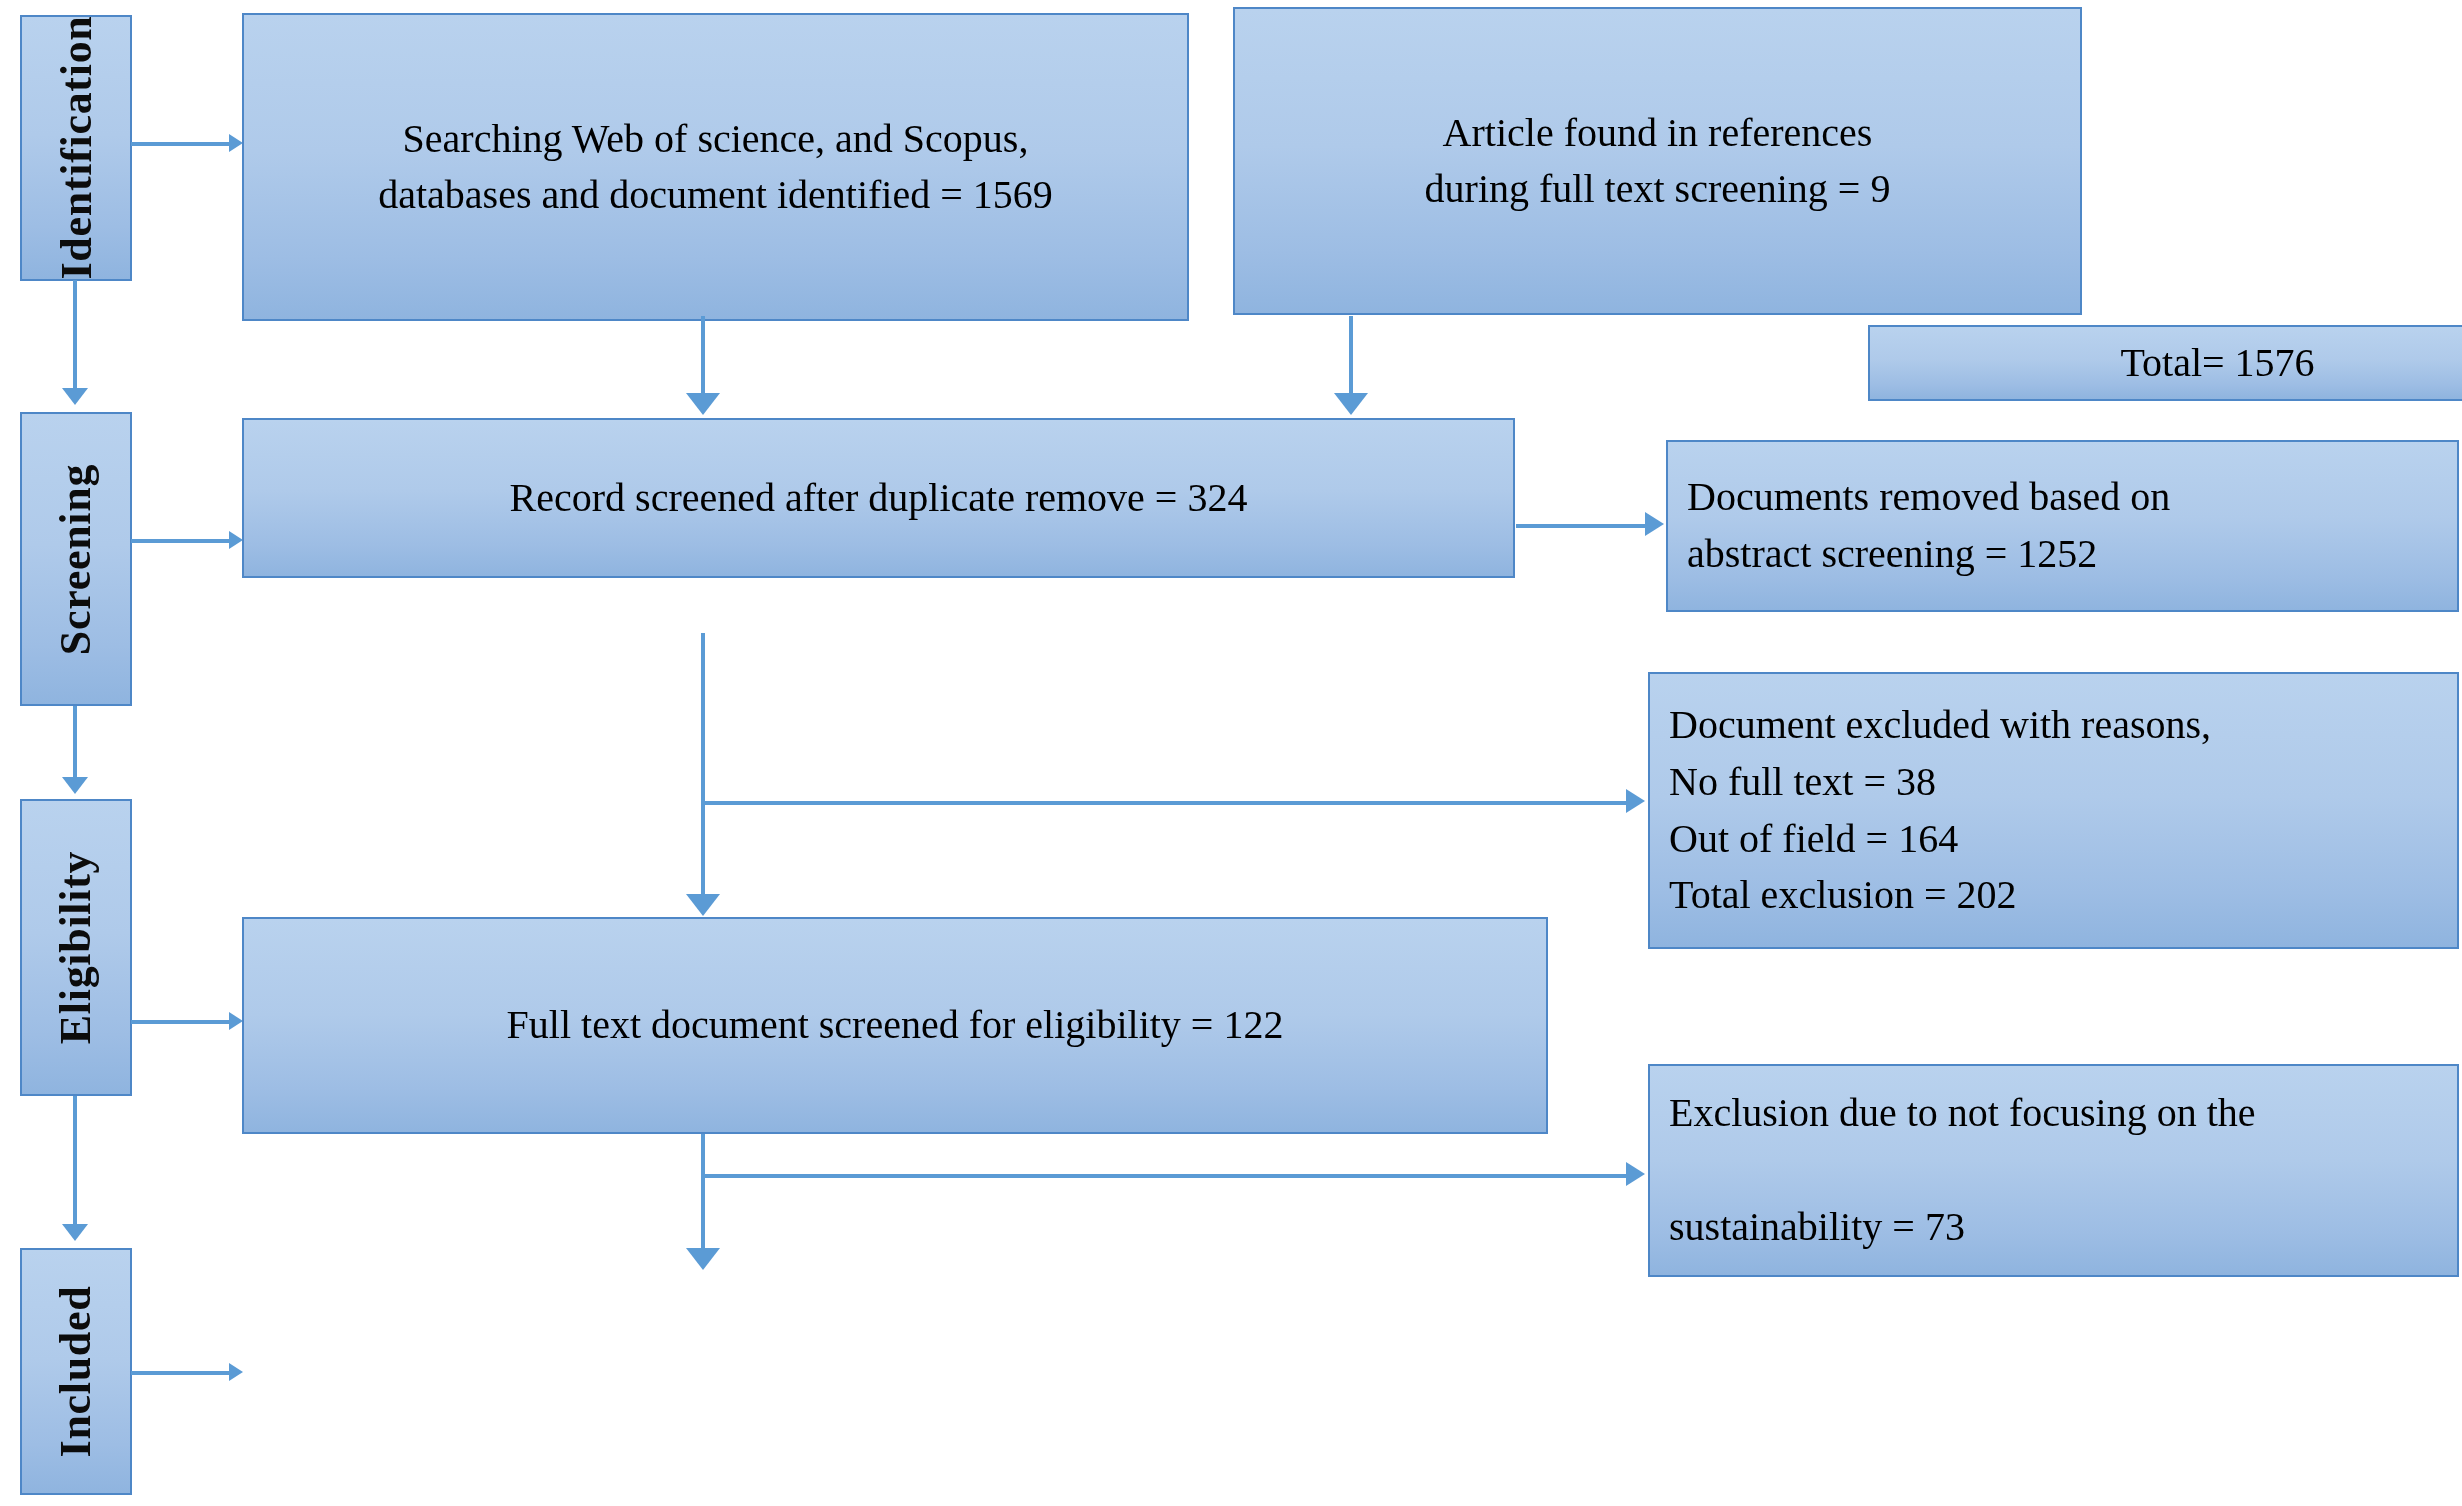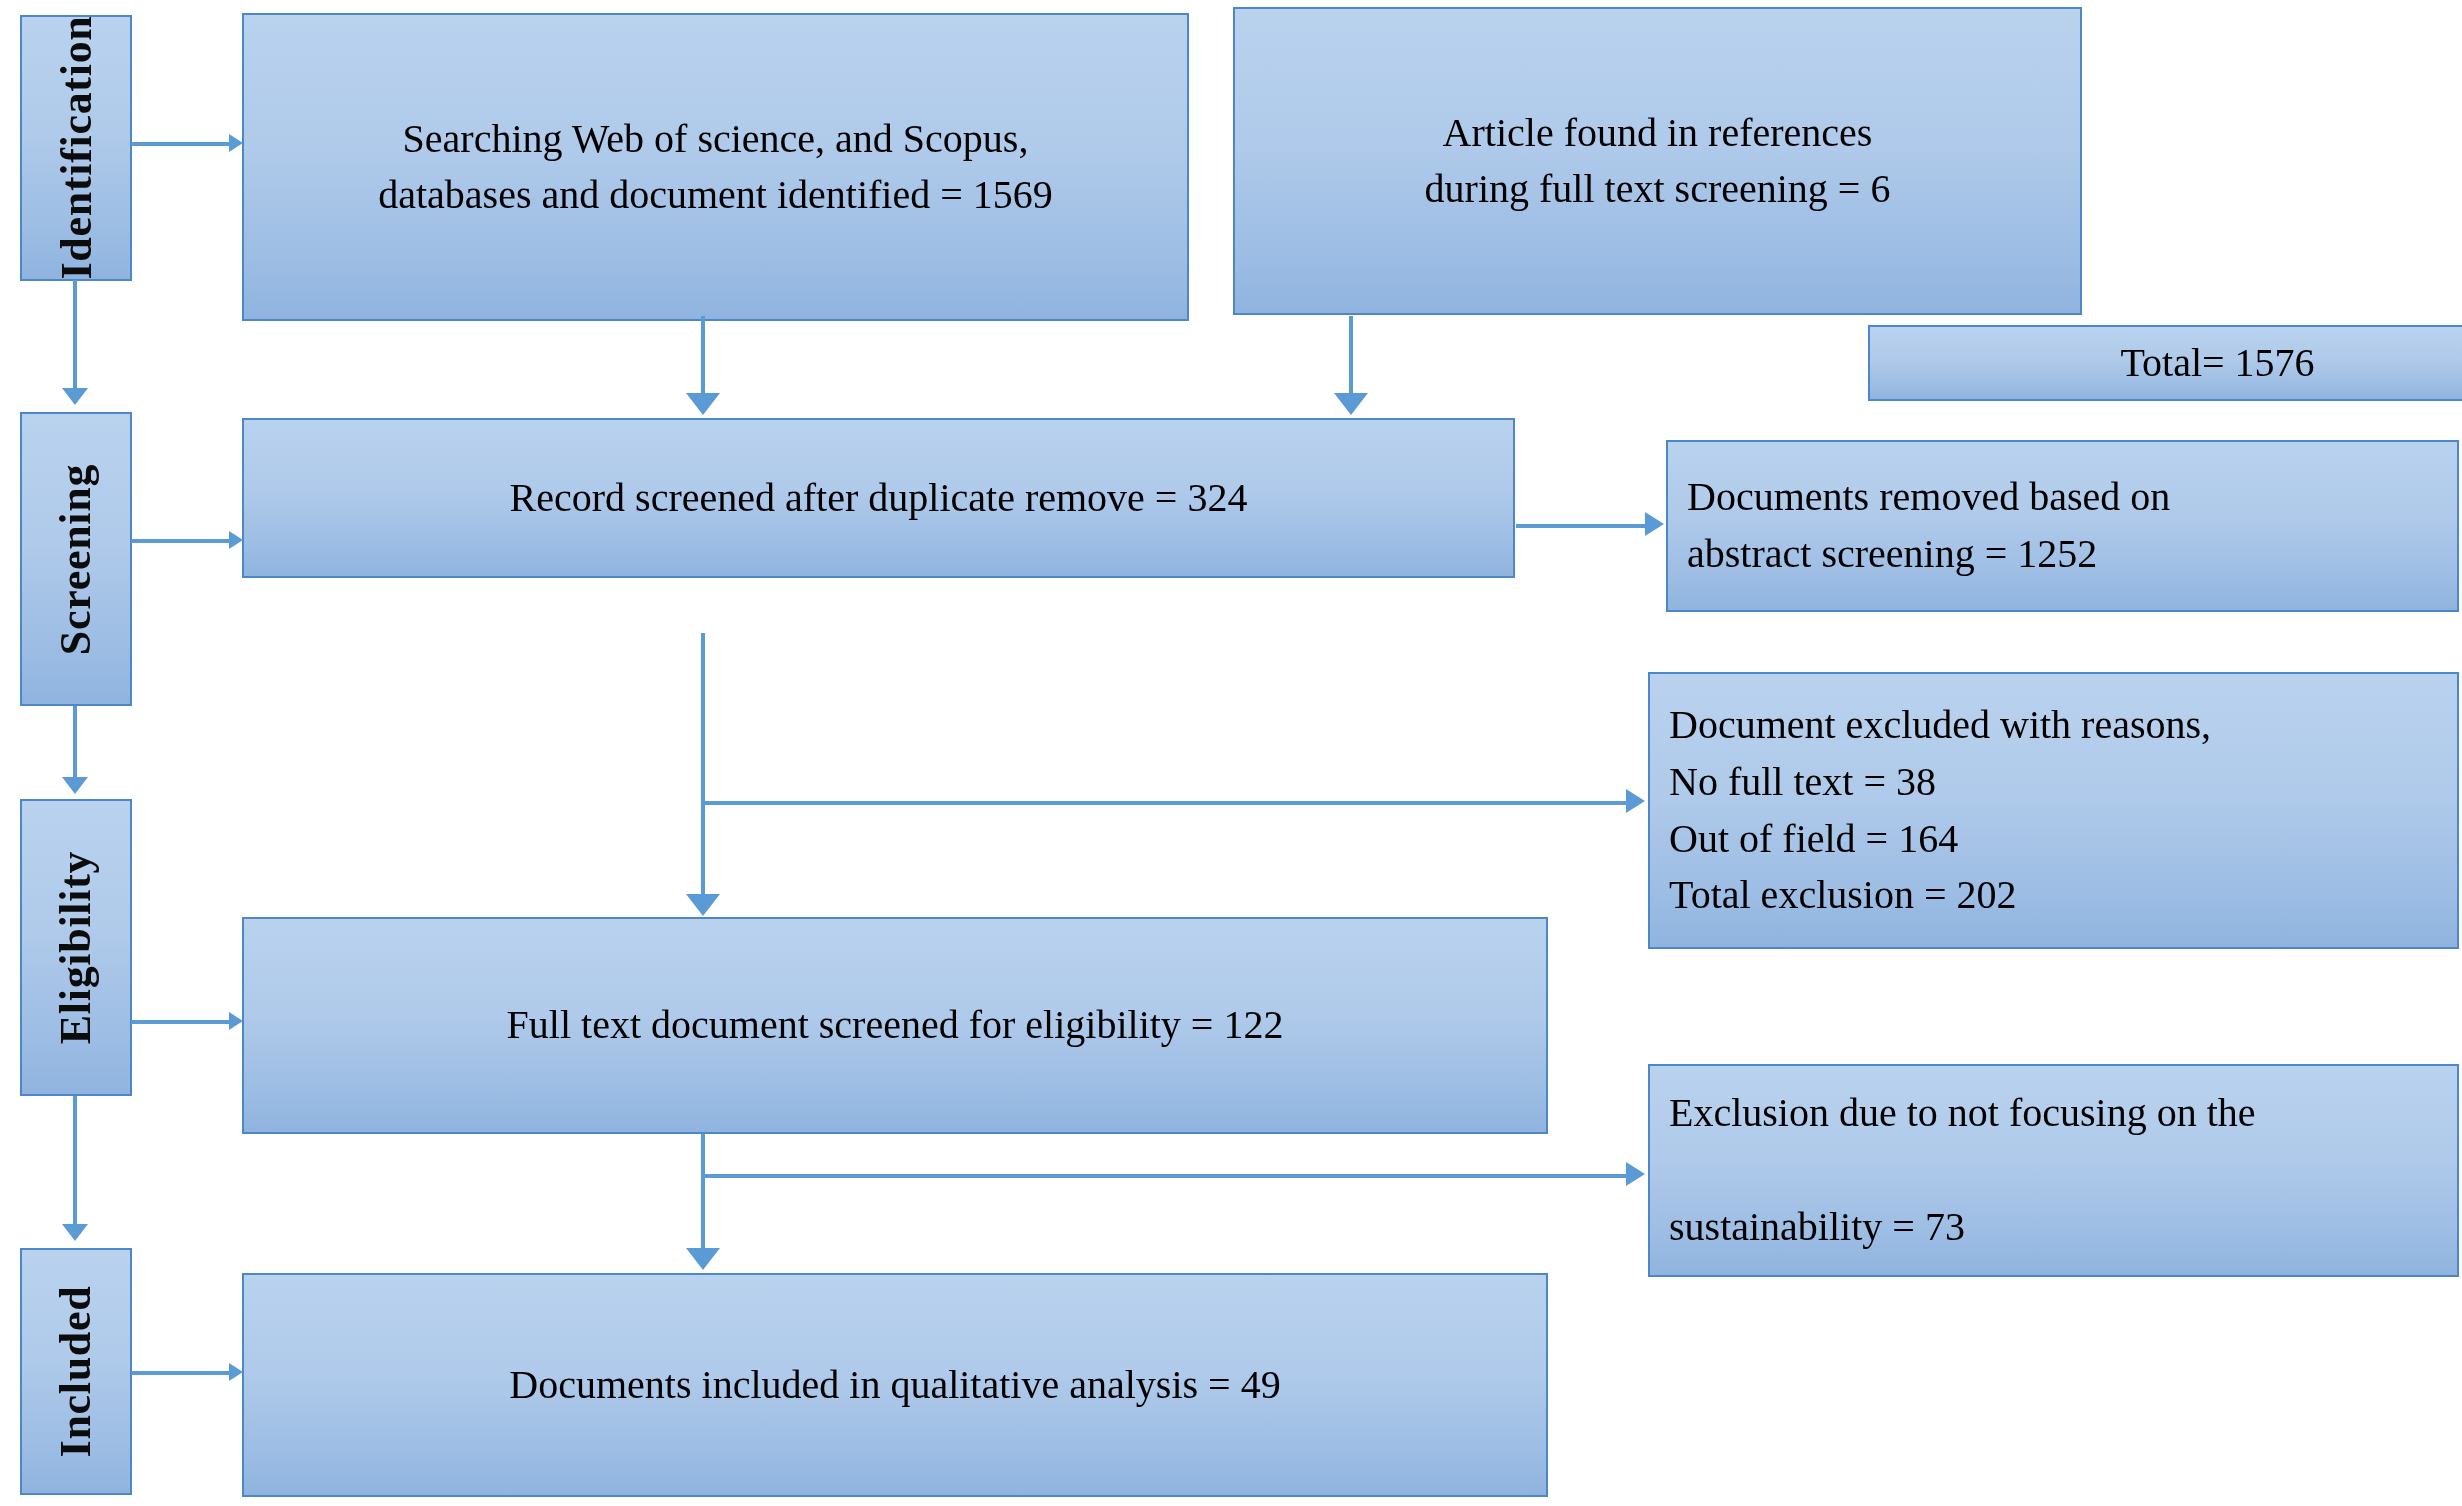--- a/index.html
+++ b/index.html
@@ -114,21 +114,21 @@
   <div class="box center" style="left:242px;top:7.3px;width:947px;height:308px;font-size:40px;margin-top:6px;">
     <span class="txt">
       <span>Searching Web of science, and Scopus,</span><br>
       <span>databases and document identified = 1569</span>
     </span>
   </div>
 
   <div class="box center" style="left:1233px;top:7.3px;width:849px;height:308px;font-size:40px;">
     <span class="txt">
       <span>Article found in references</span><br>
-      <span>during full text screening = 6</span>
+      <span>during full text screening = 9</span>
     </span>
   </div>
 
   <div class="box center" style="left:1868px;top:325px;width:699px;height:76px;font-size:40px;">
     <span class="txt">Total= 1576</span>
   </div>
 
   <div class="vline" style="left:701px;top:316px;height:81px;"></div>
   <div class="arrow-d" style="left:686px;top:393px;"></div>
 
@@ -175,18 +175,15 @@
       <span>sustainability = 73</span>
     </span>
   </div>
 
   <div class="vline" style="left:701px;top:1134px;height:117px;"></div>
   <div class="arrow-d" style="left:686px;top:1248px;"></div>
 
   <div class="hline" style="left:701px;top:1174px;width:928px;"></div>
   <div class="arrow-r" style="left:1626px;top:1162px;"></div>
 
-  <div class="box center" style="left:242px;top:1273px;width:1306px;height:224px;font-size:40px;">
-    <span class="txt">Documents included in qualitative analysis = 49</span>
-  </div>
 
 </div>
 
 
 </body></html>

